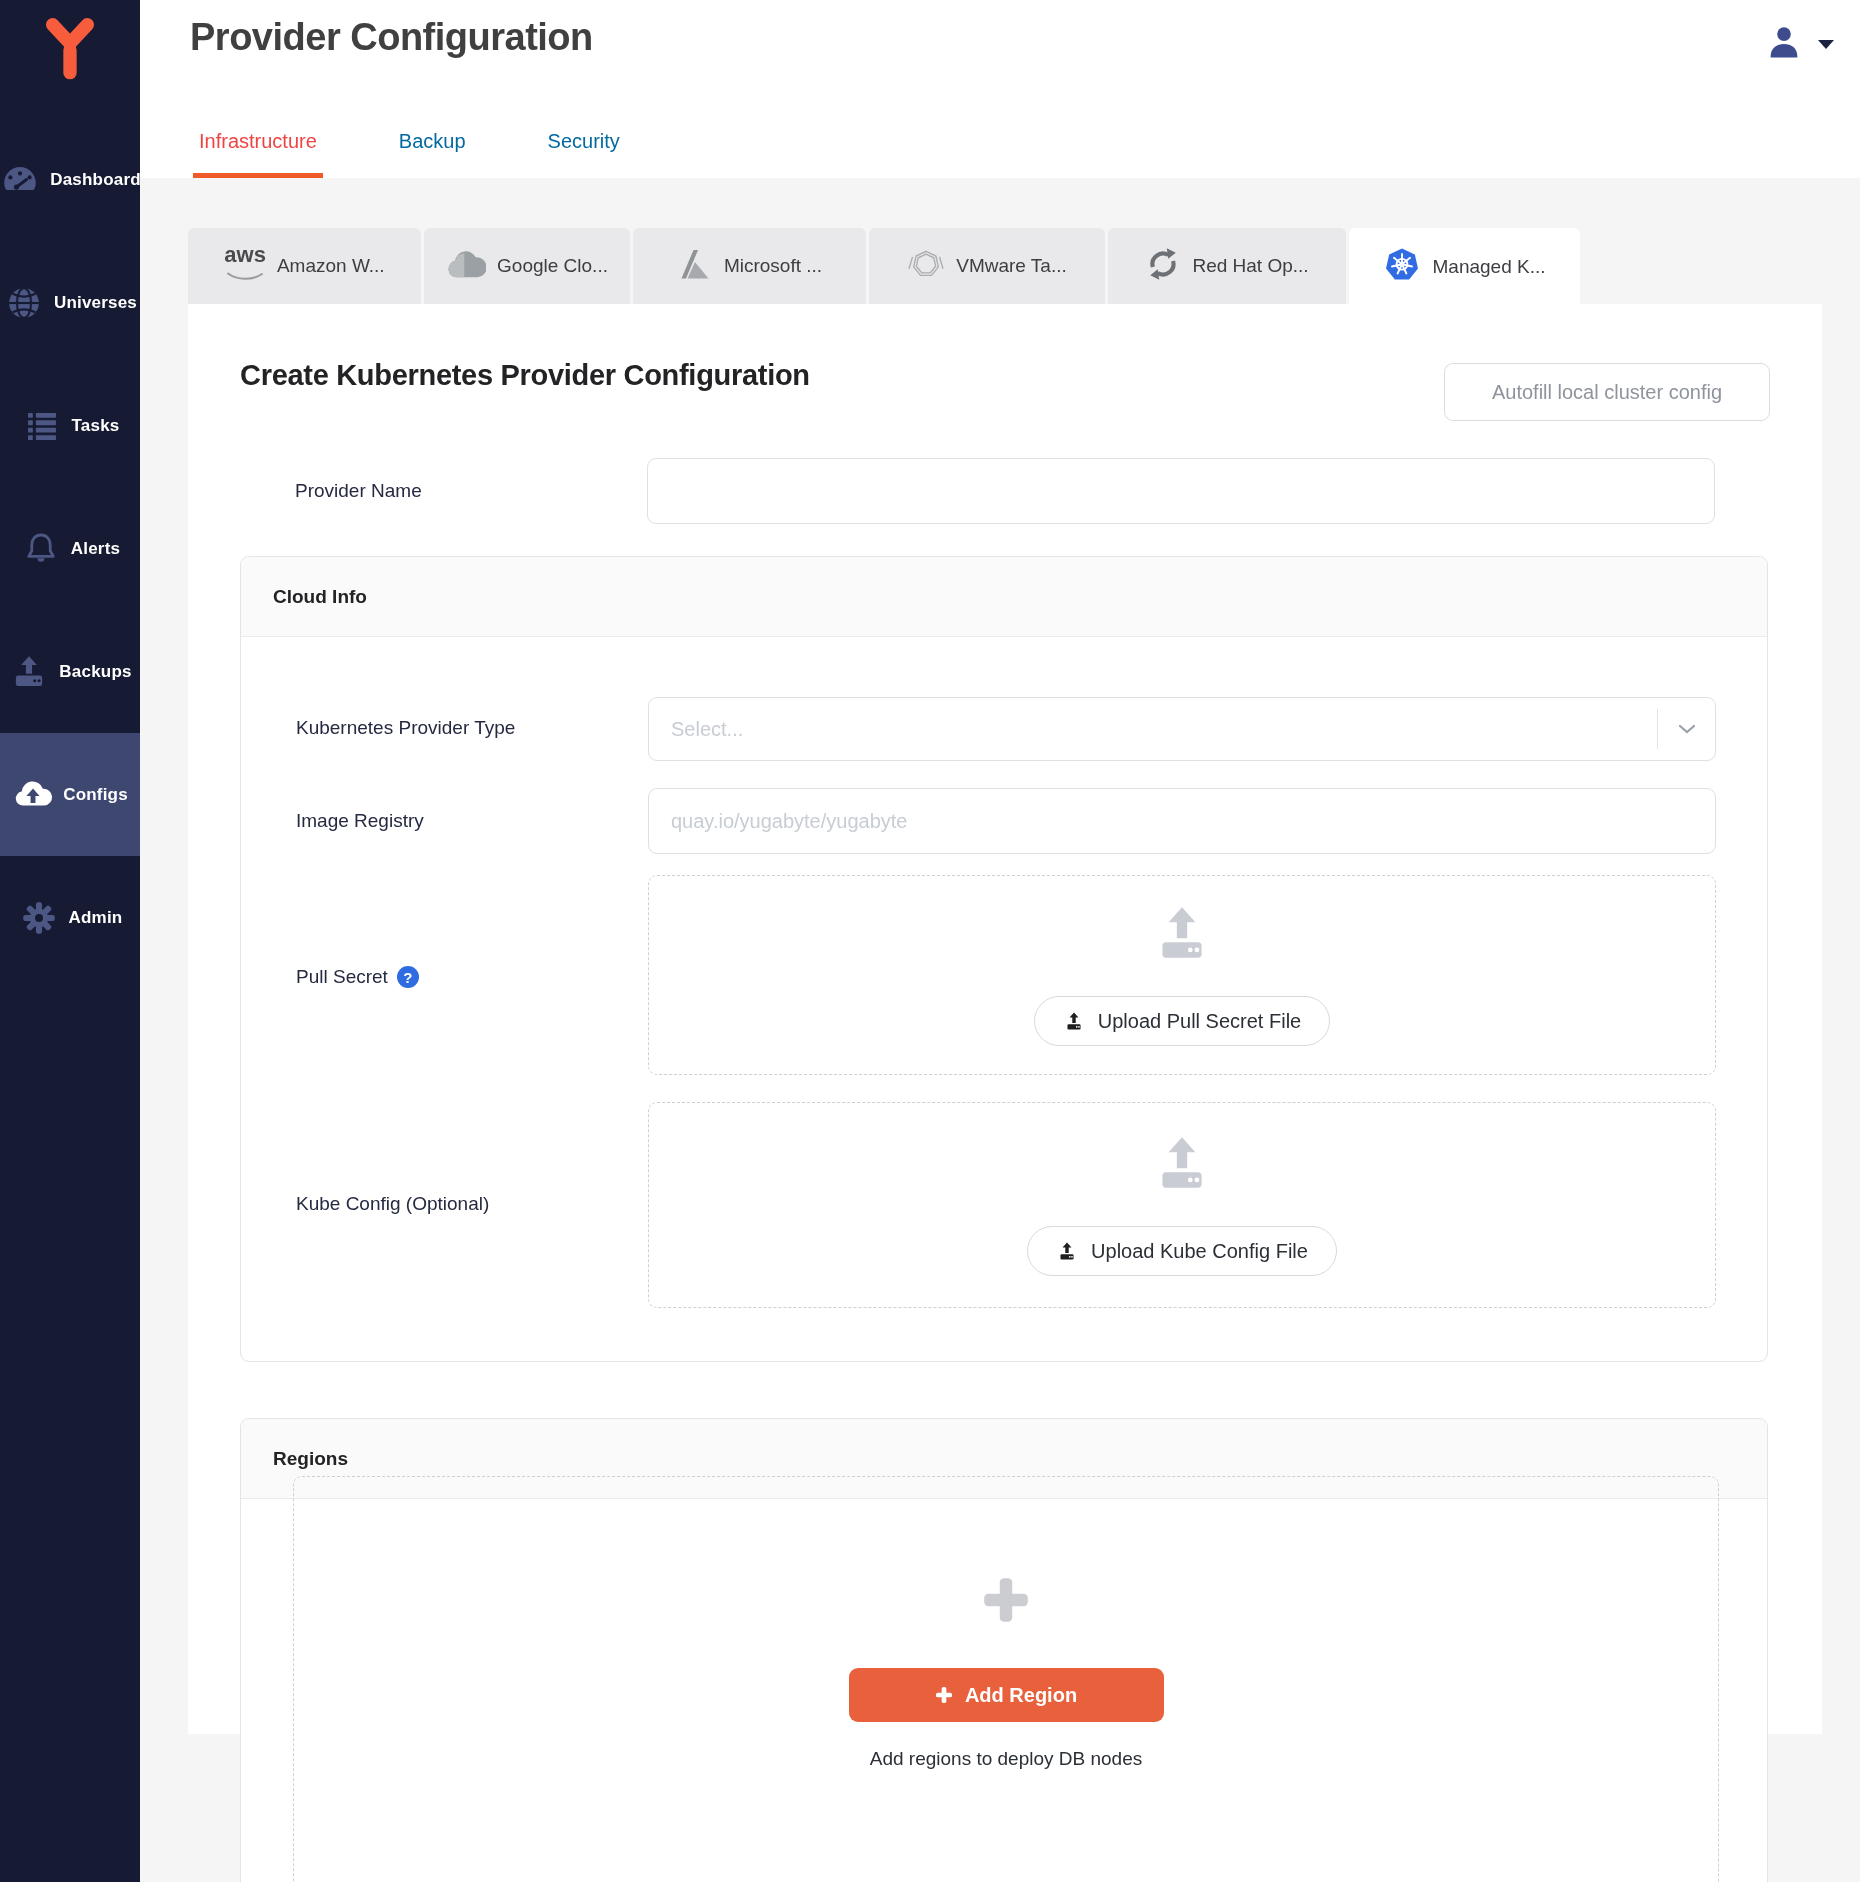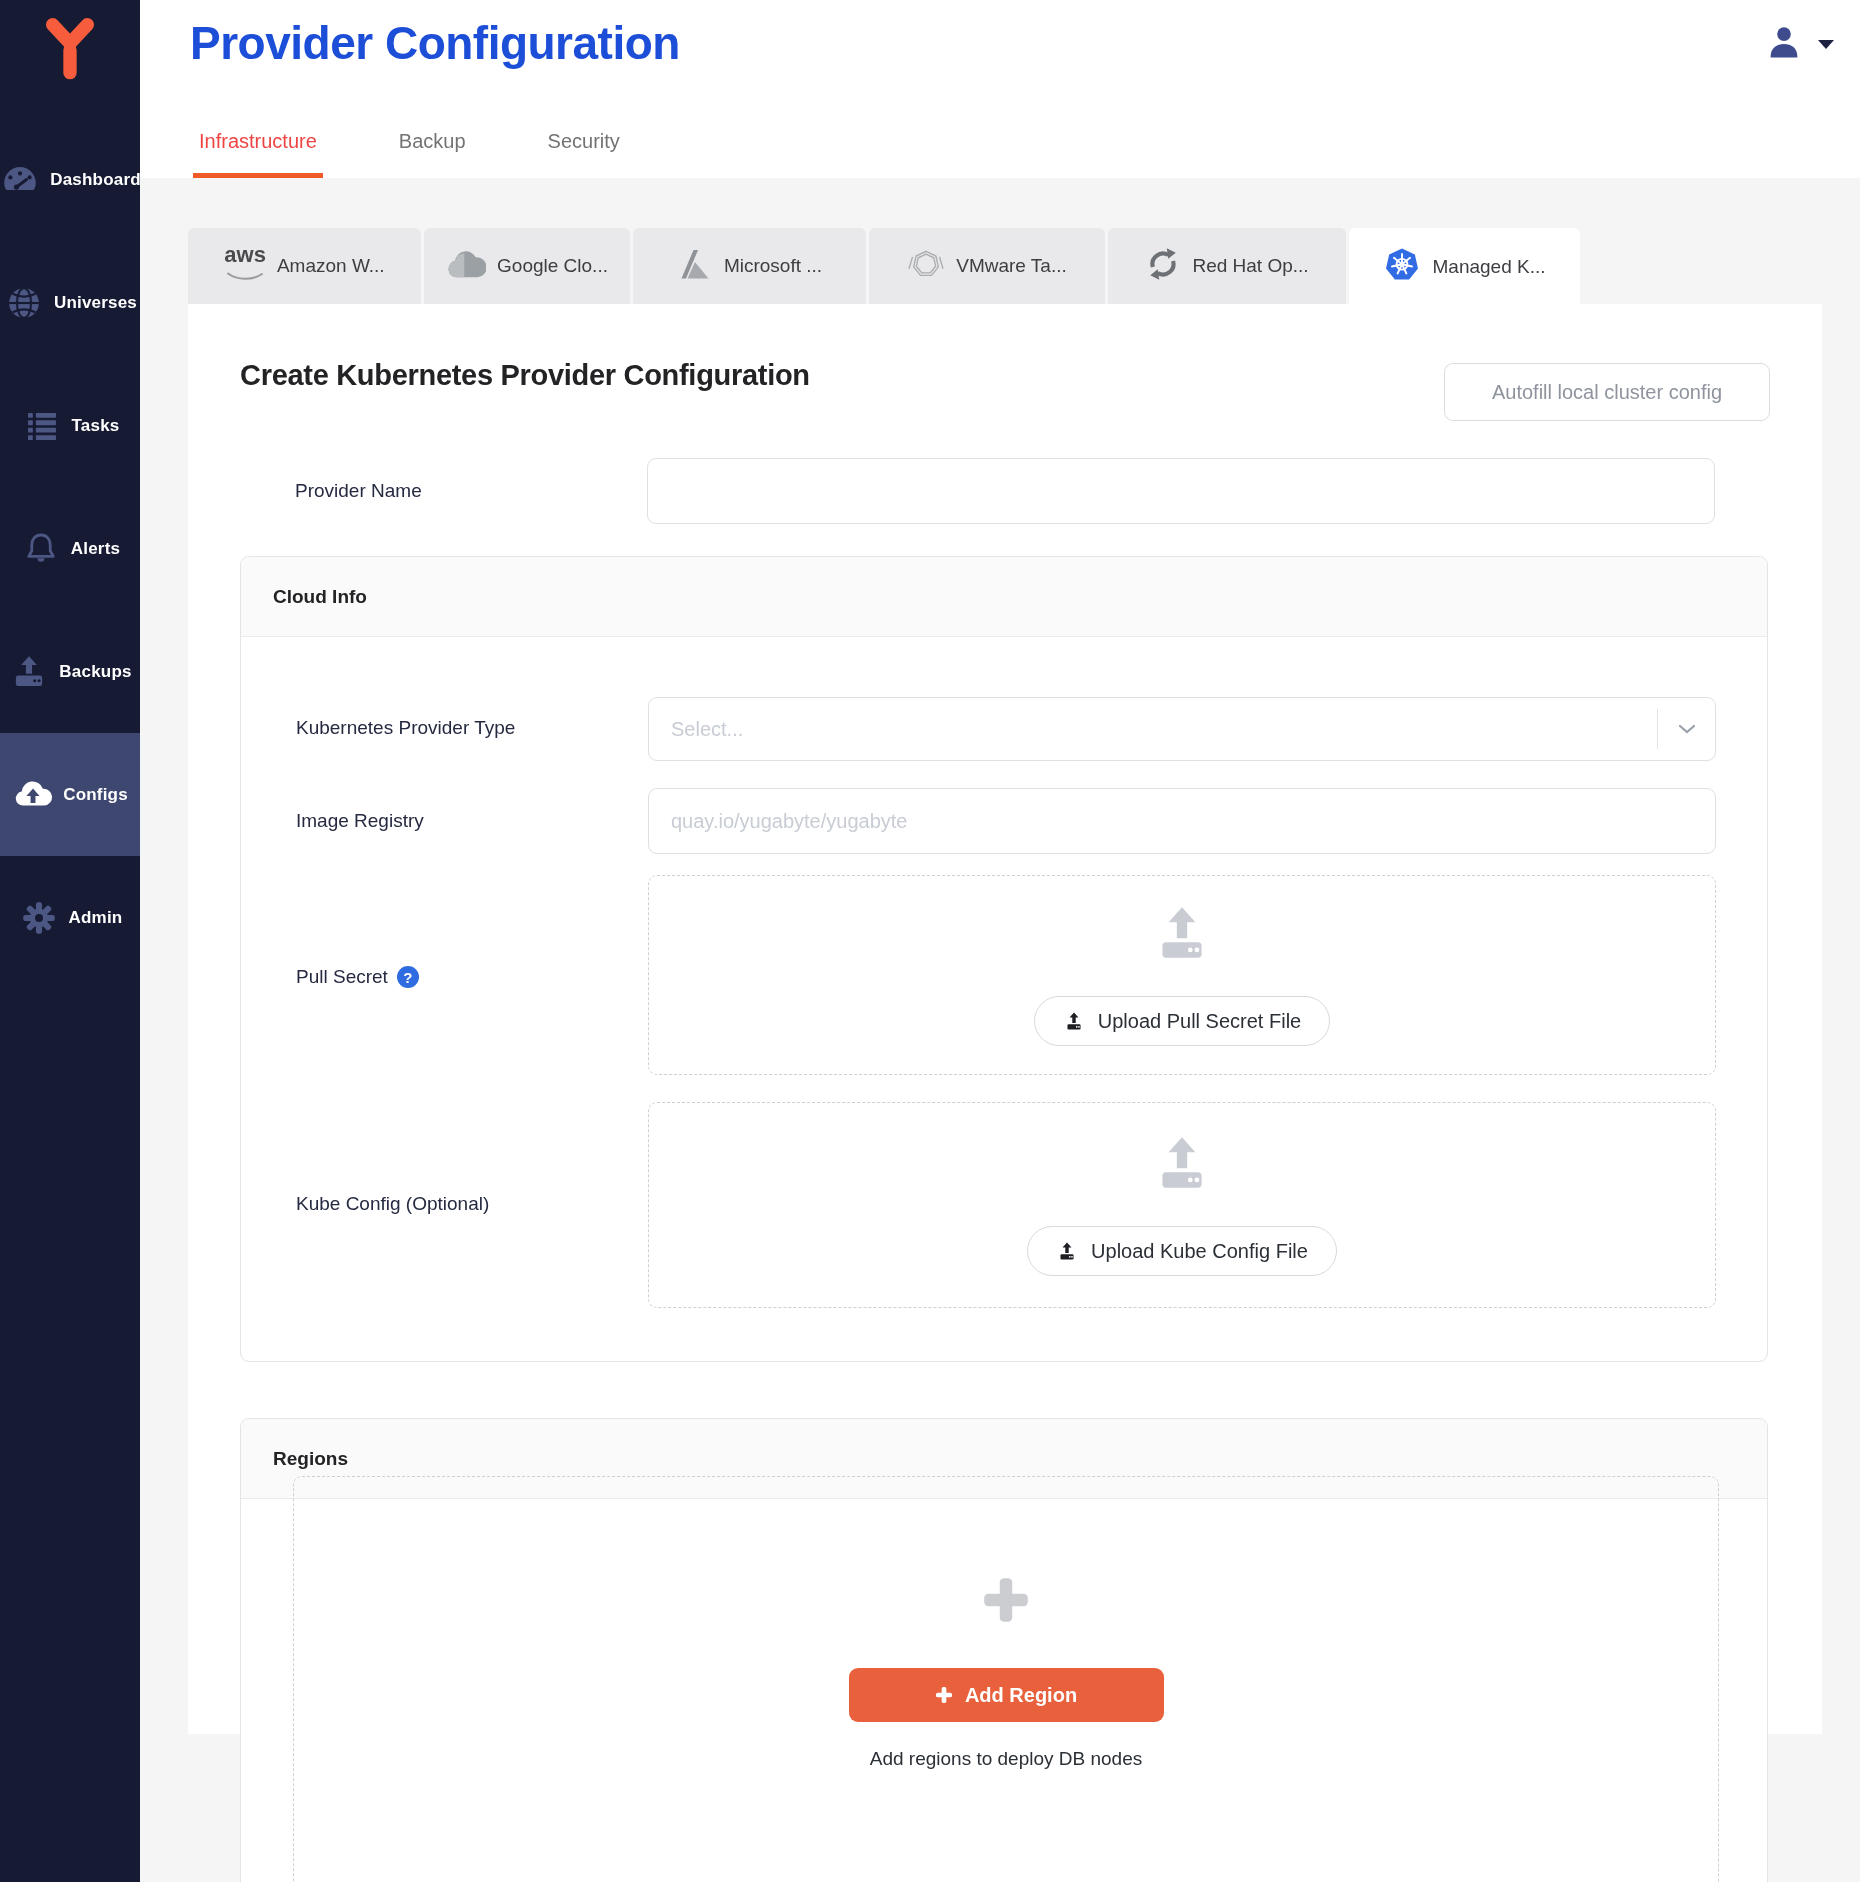--- a/index.html
+++ b/index.html
@@ -11,26 +11,26 @@
   .logo { display:flex; justify-content:center; padding-top:14px; }
   .nav { position:absolute; top:118px; left:0; right:0; }
   .nav-item { height:123px; display:flex; flex-direction:row; align-items:center; justify-content:center; gap:9px; cursor:pointer; }
   .nav-item.active { background:#3e4770; }
   .nav-icon { width:42px; height:42px; display:flex; align-items:center; justify-content:center; }
   .nav-label { color:#ffffff; font-size:17px; font-weight:700; letter-spacing:.2px; }
 
   
   .content { position:absolute; left:140px; top:0; right:0; bottom:0; background:#f5f5f6; }
   .topbar { position:absolute; left:0; top:0; right:0; height:178px; background:#ffffff; }
-  .page-title { position:absolute; left:50px; top:16px; font-size:46px; font-weight:700; color:#1d4ed8; letter-spacing:-.5px; }
+  .page-title { position:absolute; left:50px; top:16px; font-size:38px; font-weight:700; color:#404040; letter-spacing:-.5px; }
   .user-menu { position:absolute; right:26px; top:22px; display:flex; align-items:center; gap:14px; cursor:pointer; }
   .caret-down { width:0; height:0; border-left:8px solid transparent; border-right:8px solid transparent; border-top:9px solid #1c2240; }
 
   .top-tabs { position:absolute; left:53px; bottom:0; display:flex; gap:70px; }
-  .top-tab { font-size:20px; color:#737373; padding:0 6px 20px 6px; border-bottom:5px solid transparent; cursor:pointer; }
+  .top-tab { font-size:20px; color:#0369a1; padding:0 6px 20px 6px; border-bottom:5px solid transparent; cursor:pointer; }
   .top-tab.active { color:#ef4444; border-bottom-color:#ef5a28; }
 
   
   .provider-tabs { position:absolute; left:48px; top:228px; display:flex; gap:3px; z-index:2; }
   .ptab { height:76px; background:#e9e9eb; border-radius:6px 6px 0 0; display:flex; align-items:center; justify-content:center; gap:11px; font-size:19px; color:#3d3d42; cursor:pointer; }
   .ptab:nth-child(1){width:233px;} .ptab:nth-child(2){width:206px;} .ptab:nth-child(3){width:233px;}
   .ptab:nth-child(4){width:236px;} .ptab:nth-child(5){width:238px;} .ptab:nth-child(6){width:231px;}
   .ptab:nth-child(7){width:237px;}
   .ptab.active { background:#ffffff; height:78px; }
   .aws-word { font-weight:700; font-size:22px; color:#4b4b4f; line-height:18px; display:block; }

